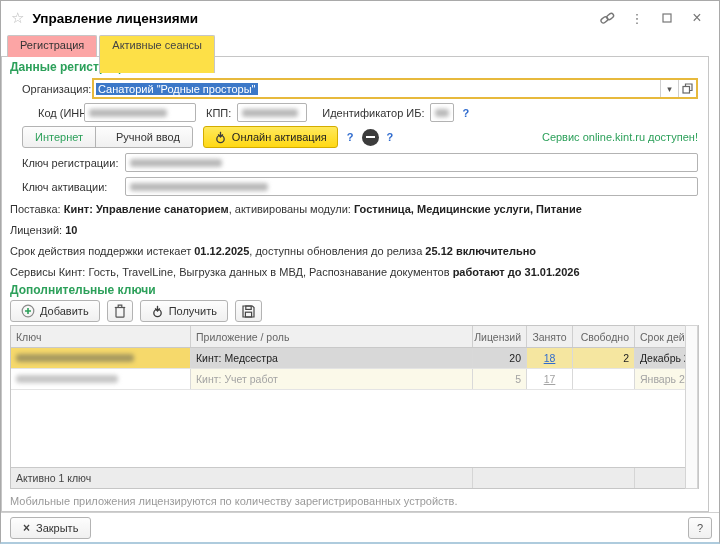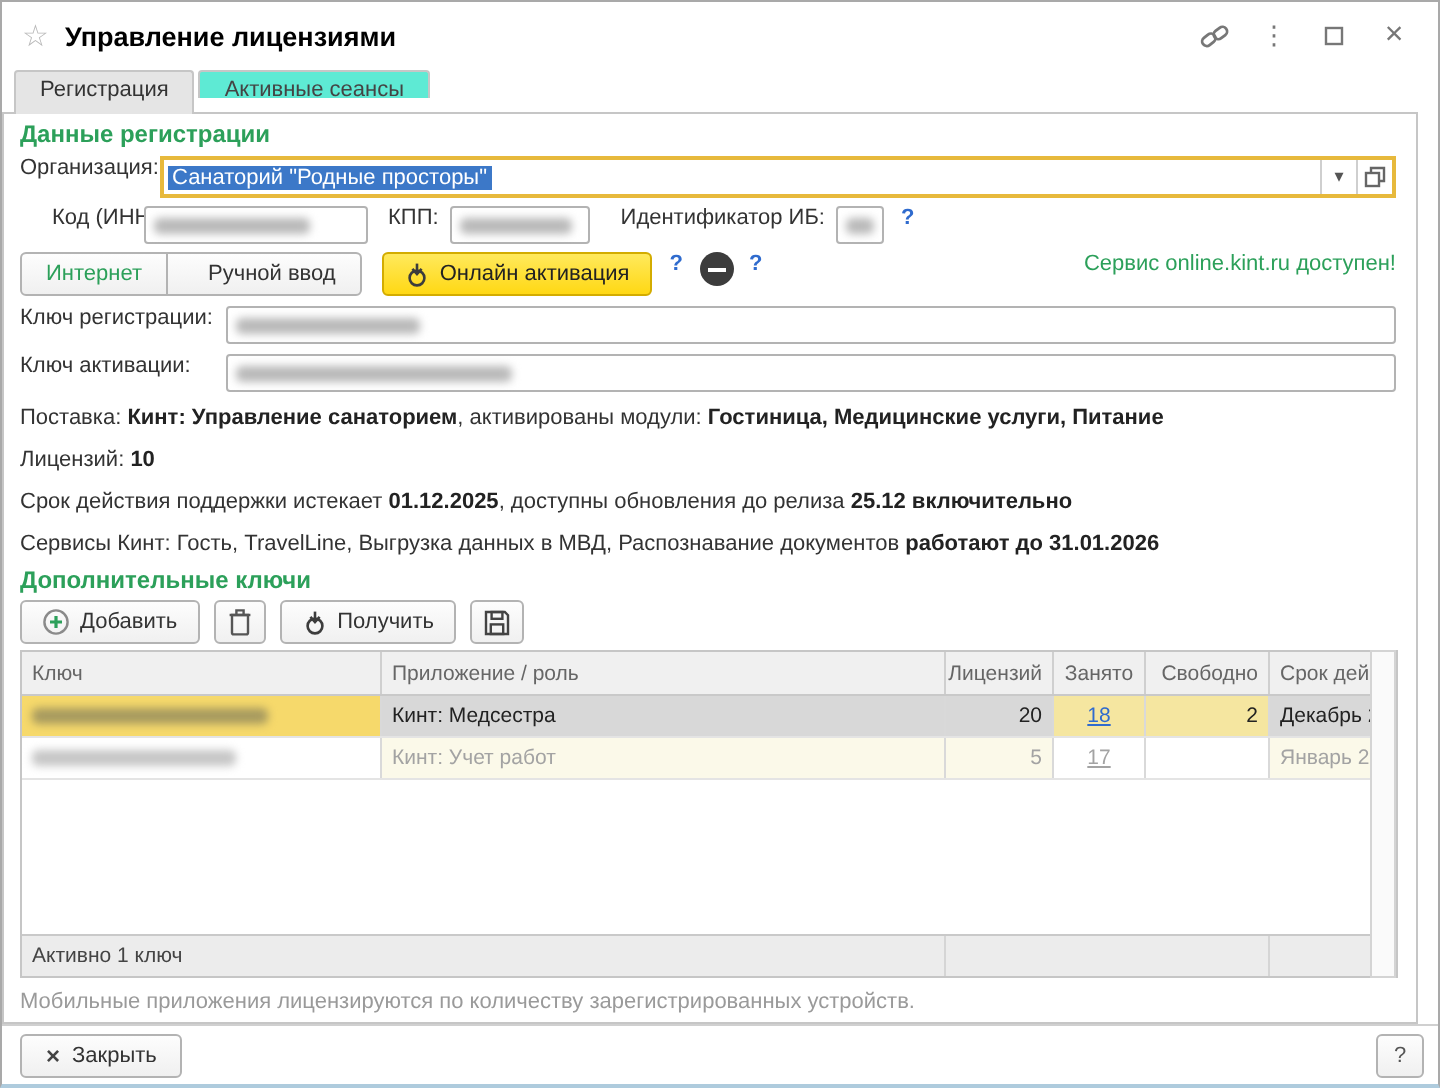--- a/index.html
+++ b/index.html
@@ -14,30 +14,30 @@
   .star { color:#b9b9b9; font-size:15px; margin-right:8px; cursor:pointer; }
   .title { font-size:13.5px; font-weight:bold; color:#000; flex:1; }
   .winbtn { width:24px; height:20px; display:flex; align-items:center; justify-content:center;
             color:#777; margin-left:6px; cursor:pointer; font-size:13px; }
   .winbtn svg { display:block; }
 
   
   .tabstrip { display:flex; padding-left:6px; height:21px; position:relative; z-index:2; }
   .tab { padding:3px 12px 0 12px; border:1px solid #c6c6c6; border-bottom:none;
          border-radius:2px 2px 0 0; margin-right:2px; font-size:11px; color:#333; cursor:pointer; }
-  .tab.active { background:#e5e5e5; height:22px; font-weight:normal; }
-  .tab.inactive { background:#5eead4; height:14px; color:#444;text-align:center; }
+  .tab.active { background:#fca5a5; height:22px; font-weight:normal; }
+  .tab.inactive { background:#fde047; height:38px; color:#444;text-align:center; }
 
   
   .tabpage { position:absolute; left:0; top:55px; width:708px; height:456px;
              border:1px solid #c6c6c6; background:#fff; overflow:hidden; }
 
   .sec-title { margin:3px 0 0 8px; height:15px; font-size:12px; font-weight:bold; color:#2ca05a; }
 
-  .row { display:flex; margin:0 10px 0 8px; }
+  .row { display:flex; align-items:center; margin:0 10px 0 20px; }
   .lbl { color:#333; white-space:nowrap; }
 
   
   .row-org { margin-top:3px; height:21px; }
   .org-label { width:70px; }
   .org-field { flex:1; height:21px; border:2px solid #e7b93c; background:#fff;
                display:flex; align-items:stretch; cursor:text; }
   .org-value-wrap { flex:1; display:flex; align-items:center; padding-left:2px; overflow:hidden; }
   .org-selected { background:#3c78c8; color:#fff; padding:0 2px; white-space:nowrap; }
   .fld-btn { width:18px; display:flex; align-items:center; justify-content:center;

